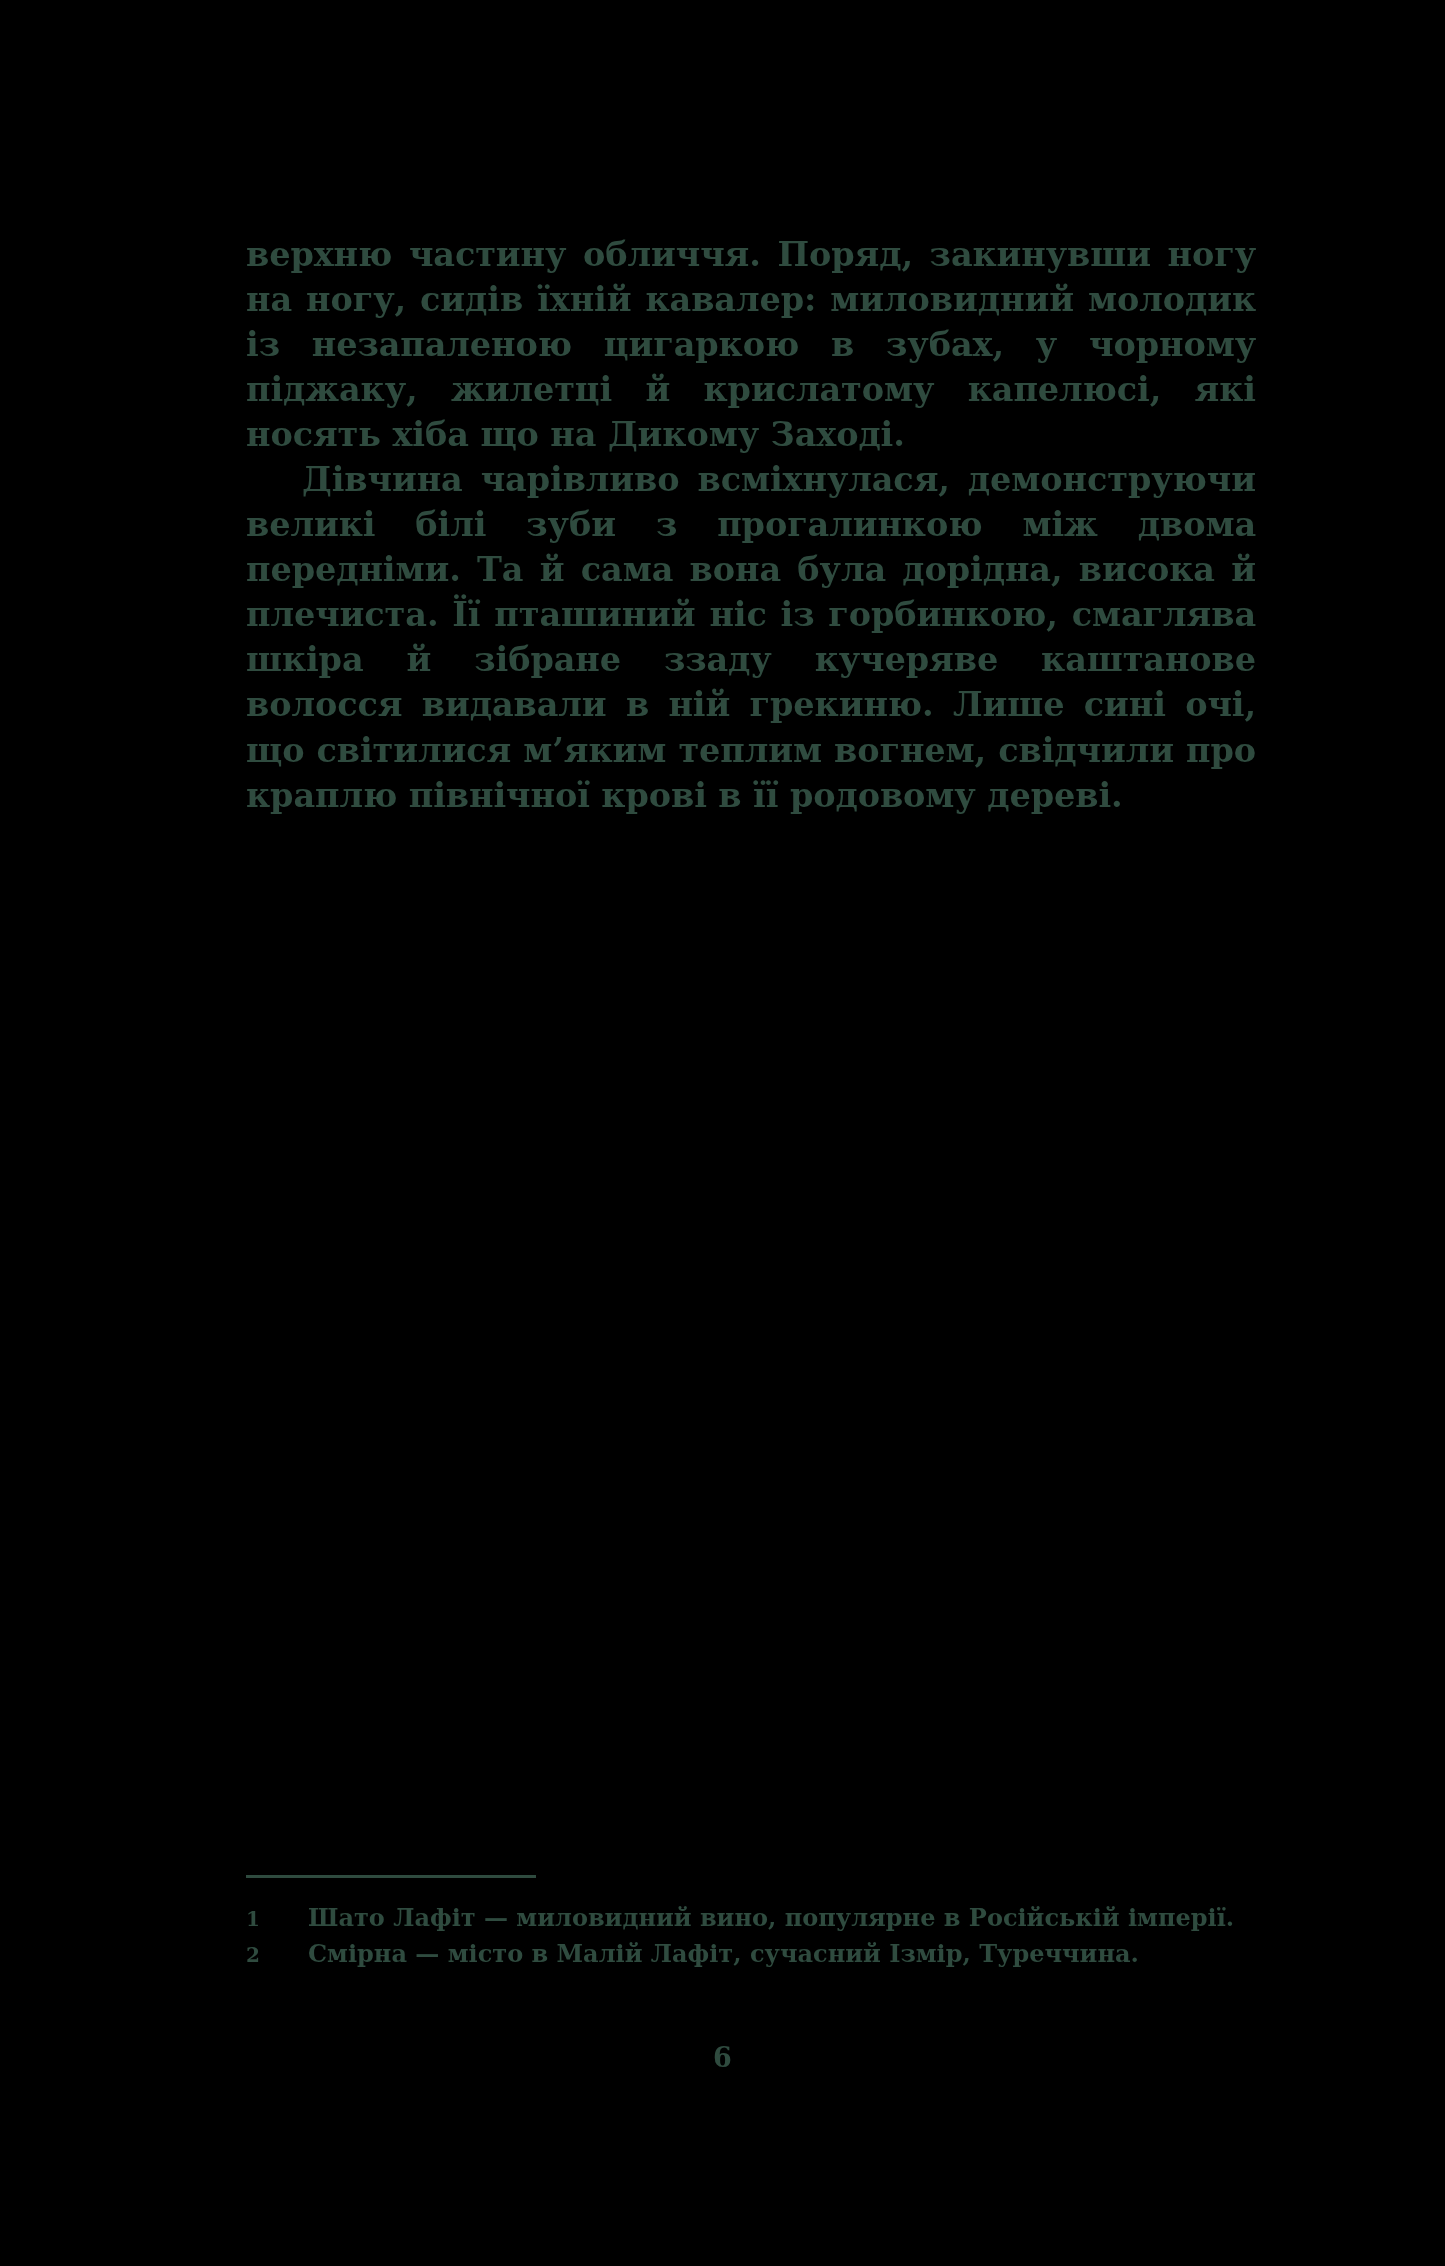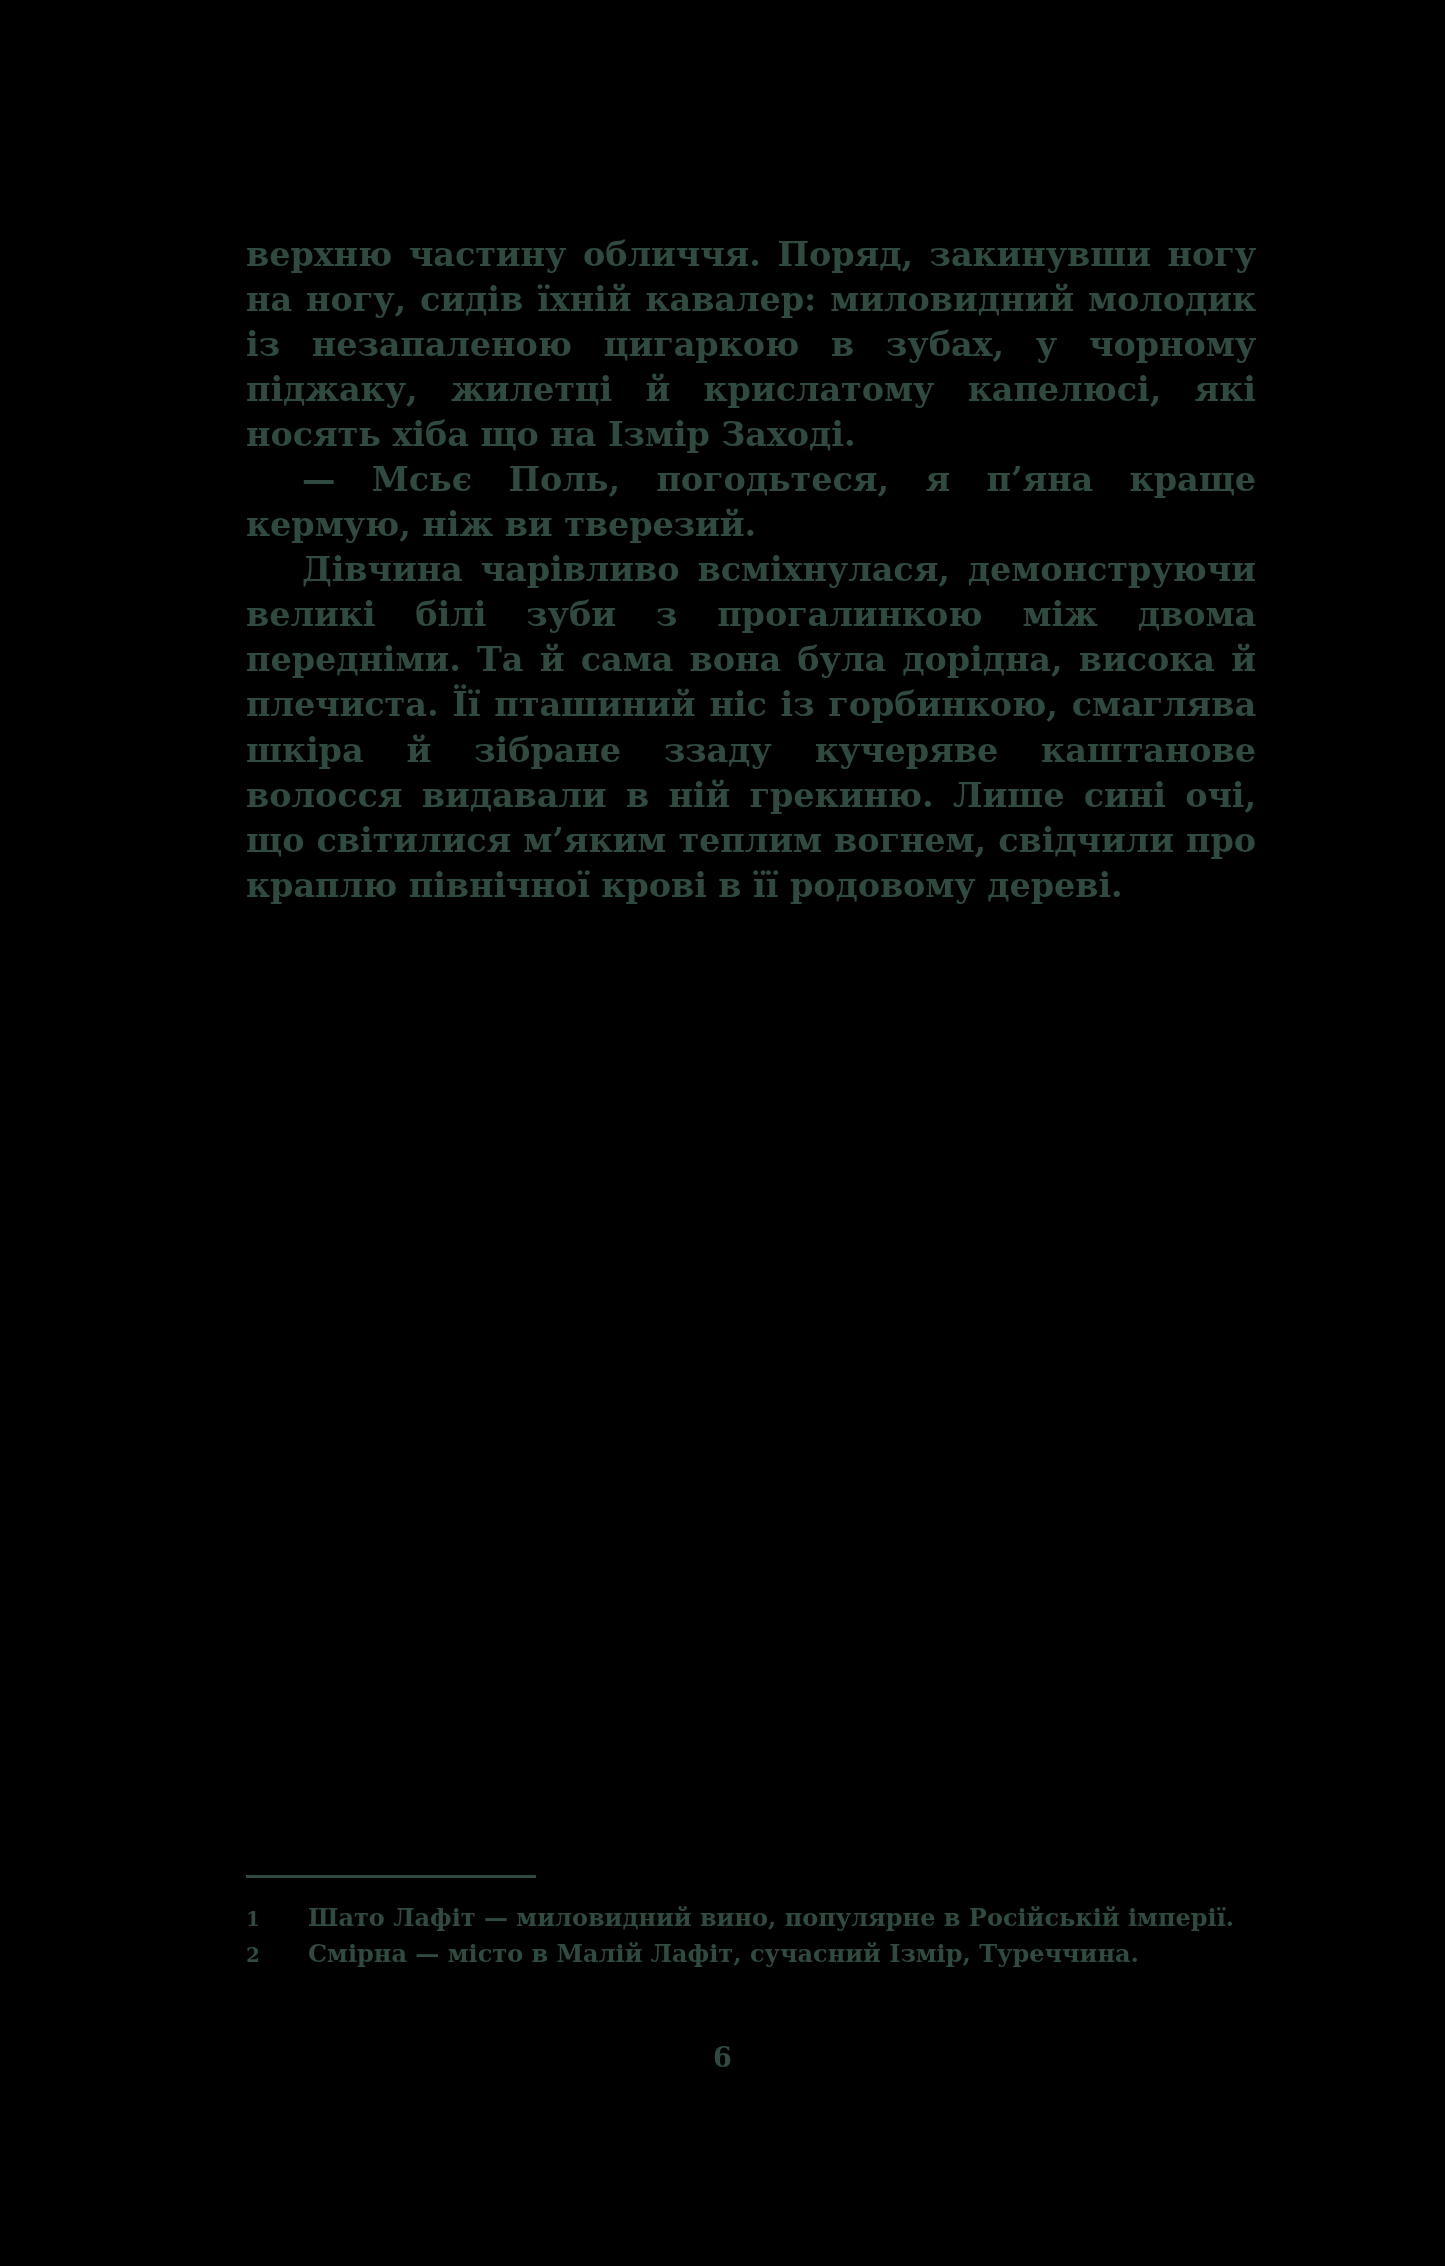--- a/index.html
+++ b/index.html
@@ -79,22 +79,21 @@
     font-size: 27px;
     font-weight: 600;
   }
 </style>
 </head>
 <body>
 
 <div class="page">
 
   <div class="book-body">
-    <p>верхню частину обличчя. Поряд, закинувши ногу на ногу, сидів їхній кавалер: миловидний молодик із незапаленою цигаркою в зубах, у чорному піджаку, жилетці й крислатому капелюсі, які носять хіба що на Ізмір Заході.</p>
-    <p class="indent">— Мсьє Поль, погодьтеся, я п’яна краще кермую, ніж ви тверезий.</p>
+    <p>верхню частину обличчя. Поряд, закинувши ногу на ногу, сидів їхній кавалер: миловидний молодик із незапаленою цигаркою в зубах, у чорному піджаку, жилетці й крислатому капелюсі, які носять хіба що на Дикому Заході.</p>
     <p class="indent">Дівчина чарівливо всміхнулася, демонструючи великі білі зуби з прогалинкою між двома передніми. Та й сама вона була дорідна, висока й плечиста. Її пташиний ніс із горбинкою, смаглява шкіра й зібране ззаду кучеряве каштанове волосся видавали в ній грекиню. Лише сині очі, що світилися м’яким теплим вогнем, свідчили про краплю північної крові в її родовому дереві.</p>
   </div>
 
   <div class="footnote-rule"></div>
 
   <div class="footnotes">
     <div class="footnote">
       <span class="fn-num">1</span>
       <span class="fn-text">Шато Лафіт — миловидний вино, популярне в Російській імперії.</span>
     </div>

